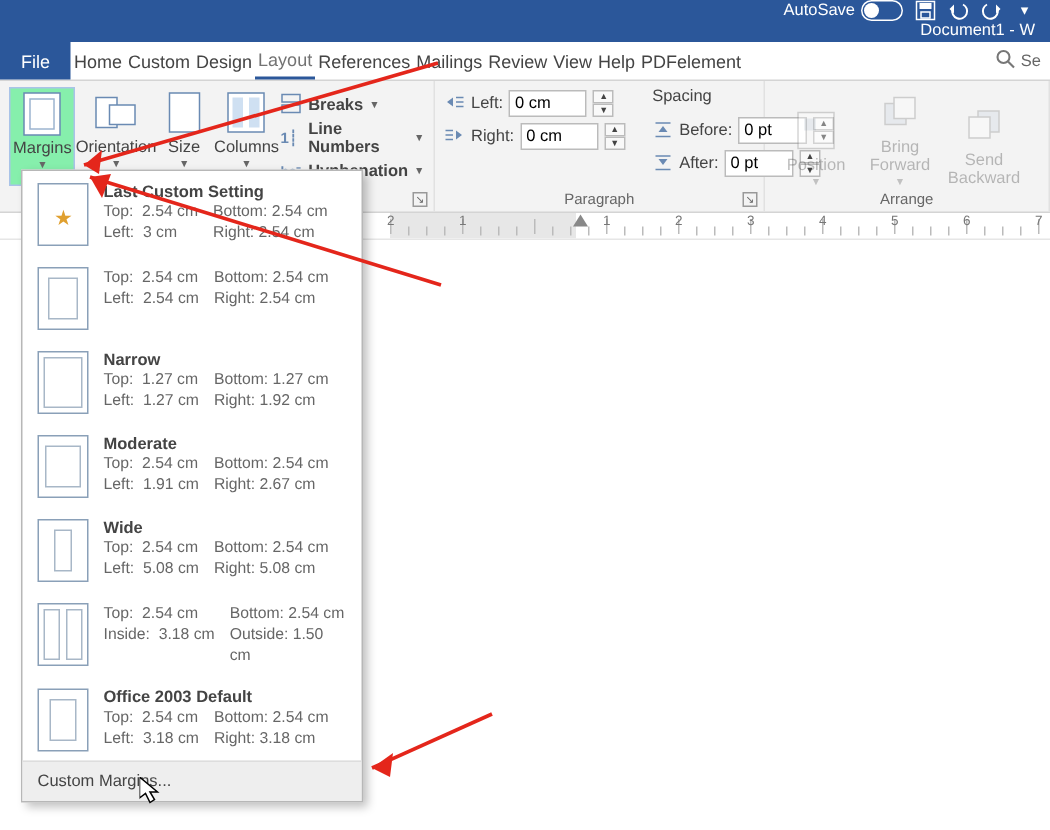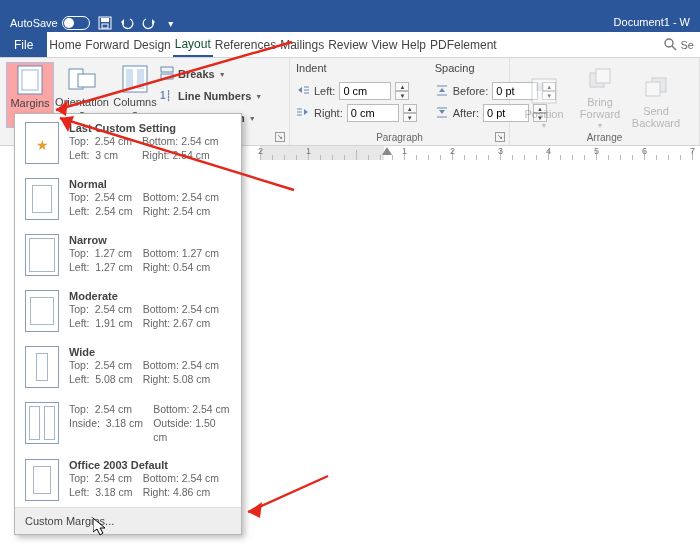--- a/index.html
+++ b/index.html
@@ -1,31 +1,31 @@
 <!DOCTYPE html>
 <html><head>
 <meta charset="utf-8">
 <style>
   * { box-sizing: border-box; margin: 0; padding: 0; font-family: "Segoe UI", Tahoma, sans-serif; }
   body { width: 700px; height: 553px; background: #fff; overflow: hidden; position: relative; font-size: 11px; color: #444; }
 
   
-  .titlebar { height: 28px; background: #2b579a; display: flex; align-items: flex-start; padding: 16px 10px; color: #fff; }
+  .titlebar { height: 28px; background: #2b579a; display: flex; align-items: flex-end; padding: 0 10px; color: #fff; flex-direction: column; }
   .titlebar .left { display: flex; align-items: center; gap: 8px; }
   .autosave-pill { display: inline-flex; align-items: center; gap: 4px; }
   .pill { width: 28px; height: 14px; border: 1px solid #fff; border-radius: 8px; position: relative; }
   .pill:before { content: ""; position: absolute; width: 10px; height: 10px; background: #fff; border-radius: 50%; top: 1px; left: 1px; }
   .qat-icon { width: 14px; height: 14px; display: inline-flex; align-items: center; justify-content: center; }
   .titlebar .right { margin-left: auto; display: flex; align-items: center; gap: 6px; }
 
   
   .tabs { height: 26px; background: #fff; border-bottom: 1px solid #d4d4d4; display: flex; align-items: stretch; }
   .tab { padding: 0 2px; display: flex; align-items: center; font-size: 12px; color: #444; cursor: pointer; }
   .tab.file { background: #2b579a; color: #fff; padding: 0 14px; }
-  .tab.active { border-bottom: 2px solid #2b579a; color: #14532d; }
+  .tab.active { border-bottom: 2px solid #2b579a; color: #737373; }
   .search-zone { margin-left: auto; display: flex; align-items: center; gap: 4px; padding: 0 6px; color: #666; }
 
   
   .ribbon { height: 88px; background: #f3f3f3; border-bottom: 1px solid #d4d4d4; display: flex; position: relative; }
   .group { border-right: 1px solid #e1e1e1; padding: 4px 6px 0 6px; display: flex; flex-direction: column; position: relative; }
   .group-label { position: absolute; bottom: 2px; left: 0; right: 0; text-align: center; font-size: 10px; color: #666; }
   .group-launcher { position: absolute; bottom: 3px; right: 4px; width: 10px; height: 10px; border: 1px solid #999; font-size: 7px; display:flex; align-items:center; justify-content:center; color:#666; }
 
   .big-btn { display: flex; flex-direction: column; align-items: center; justify-content: flex-start; width: 56px; padding-top: 2px; gap: 2px; cursor: pointer; }
   .big-btn .ico { width: 30px; height: 30px; display:flex; align-items:center; justify-content:center; }
@@ -104,21 +104,21 @@
     <span class="qat-icon" style="font-size:10px">▾</span>
   </div>
   <div class="right">
     <span>Document1 - W</span>
   </div>
 </div>
 
 <div class="tabs">
   <div class="tab file">File</div>
   <div class="tab">Home</div>
-  <div class="tab">Forward</div>
+  <div class="tab">Custom</div>
   <div class="tab">Design</div>
   <div class="tab active">Layout</div>
   <div class="tab">References</div>
   <div class="tab">Mailings</div>
   <div class="tab">Review</div>
   <div class="tab">View</div>
   <div class="tab">Help</div>
   <div class="tab">PDFelement</div>
   <div class="search-zone">
     <span>
@@ -128,38 +128,47 @@
         </svg>
     </span>
     <span>Se</span>
   </div>
 </div>
 
 <div class="ribbon">
 
   <div class="group" style="width:290px">
     <div style="display:flex; gap:0;">
-      <div class="big-btn" style="background:#fca5a5; border:1px solid #a9c3e8; width:48px;">
+      <div class="big-btn" style="background:#86efac; border:1px solid #a9c3e8; width:48px;">
         <span class="ico">
             <svg width="26" height="30">
               <rect x="1" y="1" width="24" height="28" fill="#fff" stroke="#6a8ab3"></rect>
               <rect x="5" y="5" width="16" height="20" fill="none" stroke="#9cb4cf"></rect>
             </svg>
           </span>
         <span class="lbl">Margins</span>
         <span class="caret">▼</span>
       </div>
       <div class="big-btn">
         <span class="ico">
             <svg width="28" height="26">
               <rect x="1" y="3" width="14" height="20" fill="#fff" stroke="#6a8ab3"></rect>
               <rect x="10" y="8" width="17" height="13" fill="#fff" stroke="#6a8ab3"></rect>
             </svg>
           </span>
         <span class="lbl">Orientation</span>
+        <span class="caret">▼</span>
+      </div>
+      <div class="big-btn" style="width:40px">
+        <span class="ico">
+            <svg width="22" height="28">
+              <rect x="1" y="1" width="20" height="26" fill="#fff" stroke="#6a8ab3"></rect>
+            </svg>
+          </span>
+        <span class="lbl">Size</span>
         <span class="caret">▼</span>
       </div>
       <div class="big-btn" style="width:50px">
         <span class="ico">
             <svg width="26" height="28">
               <rect x="1" y="1" width="24" height="26" fill="#fff" stroke="#6a8ab3"></rect>
               <rect x="4" y="4" width="7" height="20" fill="#cfe0f2"></rect>
               <rect x="15" y="4" width="7" height="20" fill="#cfe0f2"></rect>
             </svg>
           </span>
@@ -190,21 +199,20 @@
             <span style="font-size:7px;color:#666">▼</span>
         </div>
       </div>
     </div>
     <div class="group-launcher">↘</div>
   </div>
 
   <div class="group" style="width:220px">
     <div style="display:flex; gap:18px;">
       <div>
-        <div class="mini-lbl" style="height:18px">Indent</div>
         <div class="mini-row">
           <span><svg width="14" height="14">
                 <polygon points="2,7 6,4 6,10" fill="#6a8ab3"></polygon>
                 <line x1="8" y1="4" x2="13" y2="4" stroke="#6a8ab3"></line>
                 <line x1="8" y1="7" x2="13" y2="7" stroke="#6a8ab3"></line>
                 <line x1="8" y1="10" x2="13" y2="10" stroke="#6a8ab3"></line>
               </svg></span>
           <span>Left:</span>
           <input class="mini-input" value="0 cm" style="">
           <span class="spin">
@@ -378,40 +386,39 @@
             <span>Left:&nbsp;&nbsp;3 cm</span>
             <span>Right: 2.54 cm</span>
           </div>
         </div>
       </div>
       <div class="mp-item">
         <div class="mp-thumb">
           <div class="inner" style="top:6px;right:6px;bottom:6px;left:6px"></div>
         </div>
         <div class="mp-text">
-          <div class="title">Normal</div>
           <div class="vals">
             <span>Top:&nbsp;&nbsp;2.54 cm</span>
             <span>Bottom: 2.54 cm</span>
             <span>Left:&nbsp;&nbsp;2.54 cm</span>
             <span>Right: 2.54 cm</span>
           </div>
         </div>
       </div>
       <div class="mp-item">
         <div class="mp-thumb">
           <div class="inner" style="top:3px;right:3px;bottom:3px;left:3px"></div>
         </div>
         <div class="mp-text">
           <div class="title">Narrow</div>
           <div class="vals">
             <span>Top:&nbsp;&nbsp;1.27 cm</span>
             <span>Bottom: 1.27 cm</span>
             <span>Left:&nbsp;&nbsp;1.27 cm</span>
-            <span>Right: 0.54 cm</span>
+            <span>Right: 1.92 cm</span>
           </div>
         </div>
       </div>
       <div class="mp-item ">
         <div class="mp-thumb">
           <div class="inner" style="top:6px;right:4px;bottom:6px;left:4px"></div>
         </div>
         <div class="mp-text">
           <div class="title">Moderate</div>
           <div class="vals">
@@ -453,21 +460,21 @@
       <div class="mp-item">
         <div class="mp-thumb">
           <div class="inner" style="top:6px;right:7px;bottom:6px;left:7px"></div>
         </div>
         <div class="mp-text">
           <div class="title">Office 2003 Default</div>
           <div class="vals">
             <span>Top:&nbsp;&nbsp;2.54 cm</span>
             <span>Bottom: 2.54 cm</span>
             <span>Left:&nbsp;&nbsp;3.18 cm</span>
-            <span>Right: 4.86 cm</span>
+            <span>Right: 3.18 cm</span>
           </div>
         </div>
       </div>
     </div>
   <div class="mp-footer">Custom Margins...</div>
 </div>
 
 <div class="arrow" style="left:42px; top:36px;">
   <svg width="260" height="160">
       <line x1="250" y1="6" x2="14" y2="74"></line>

